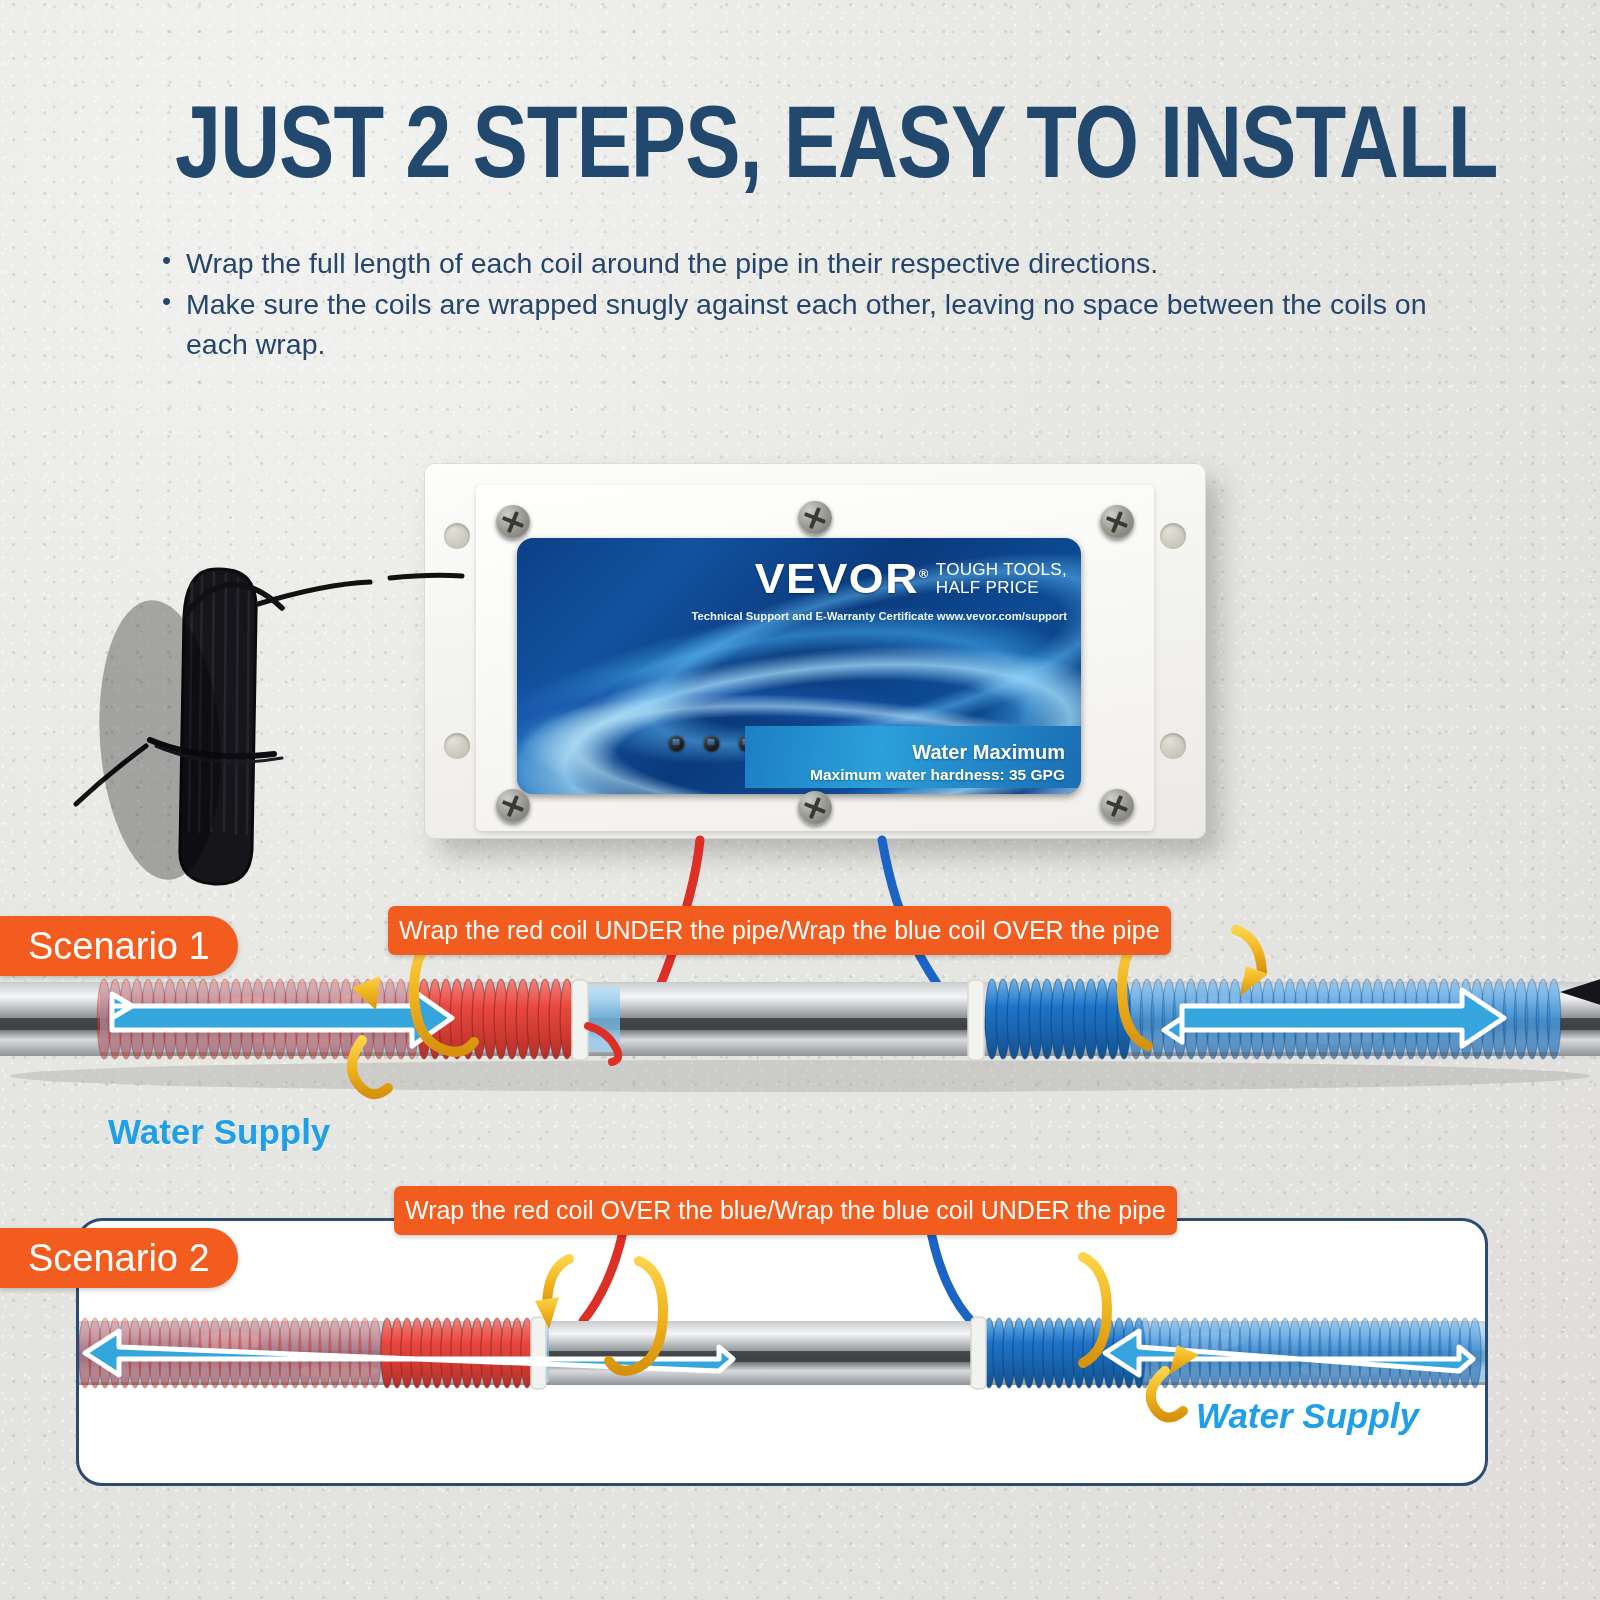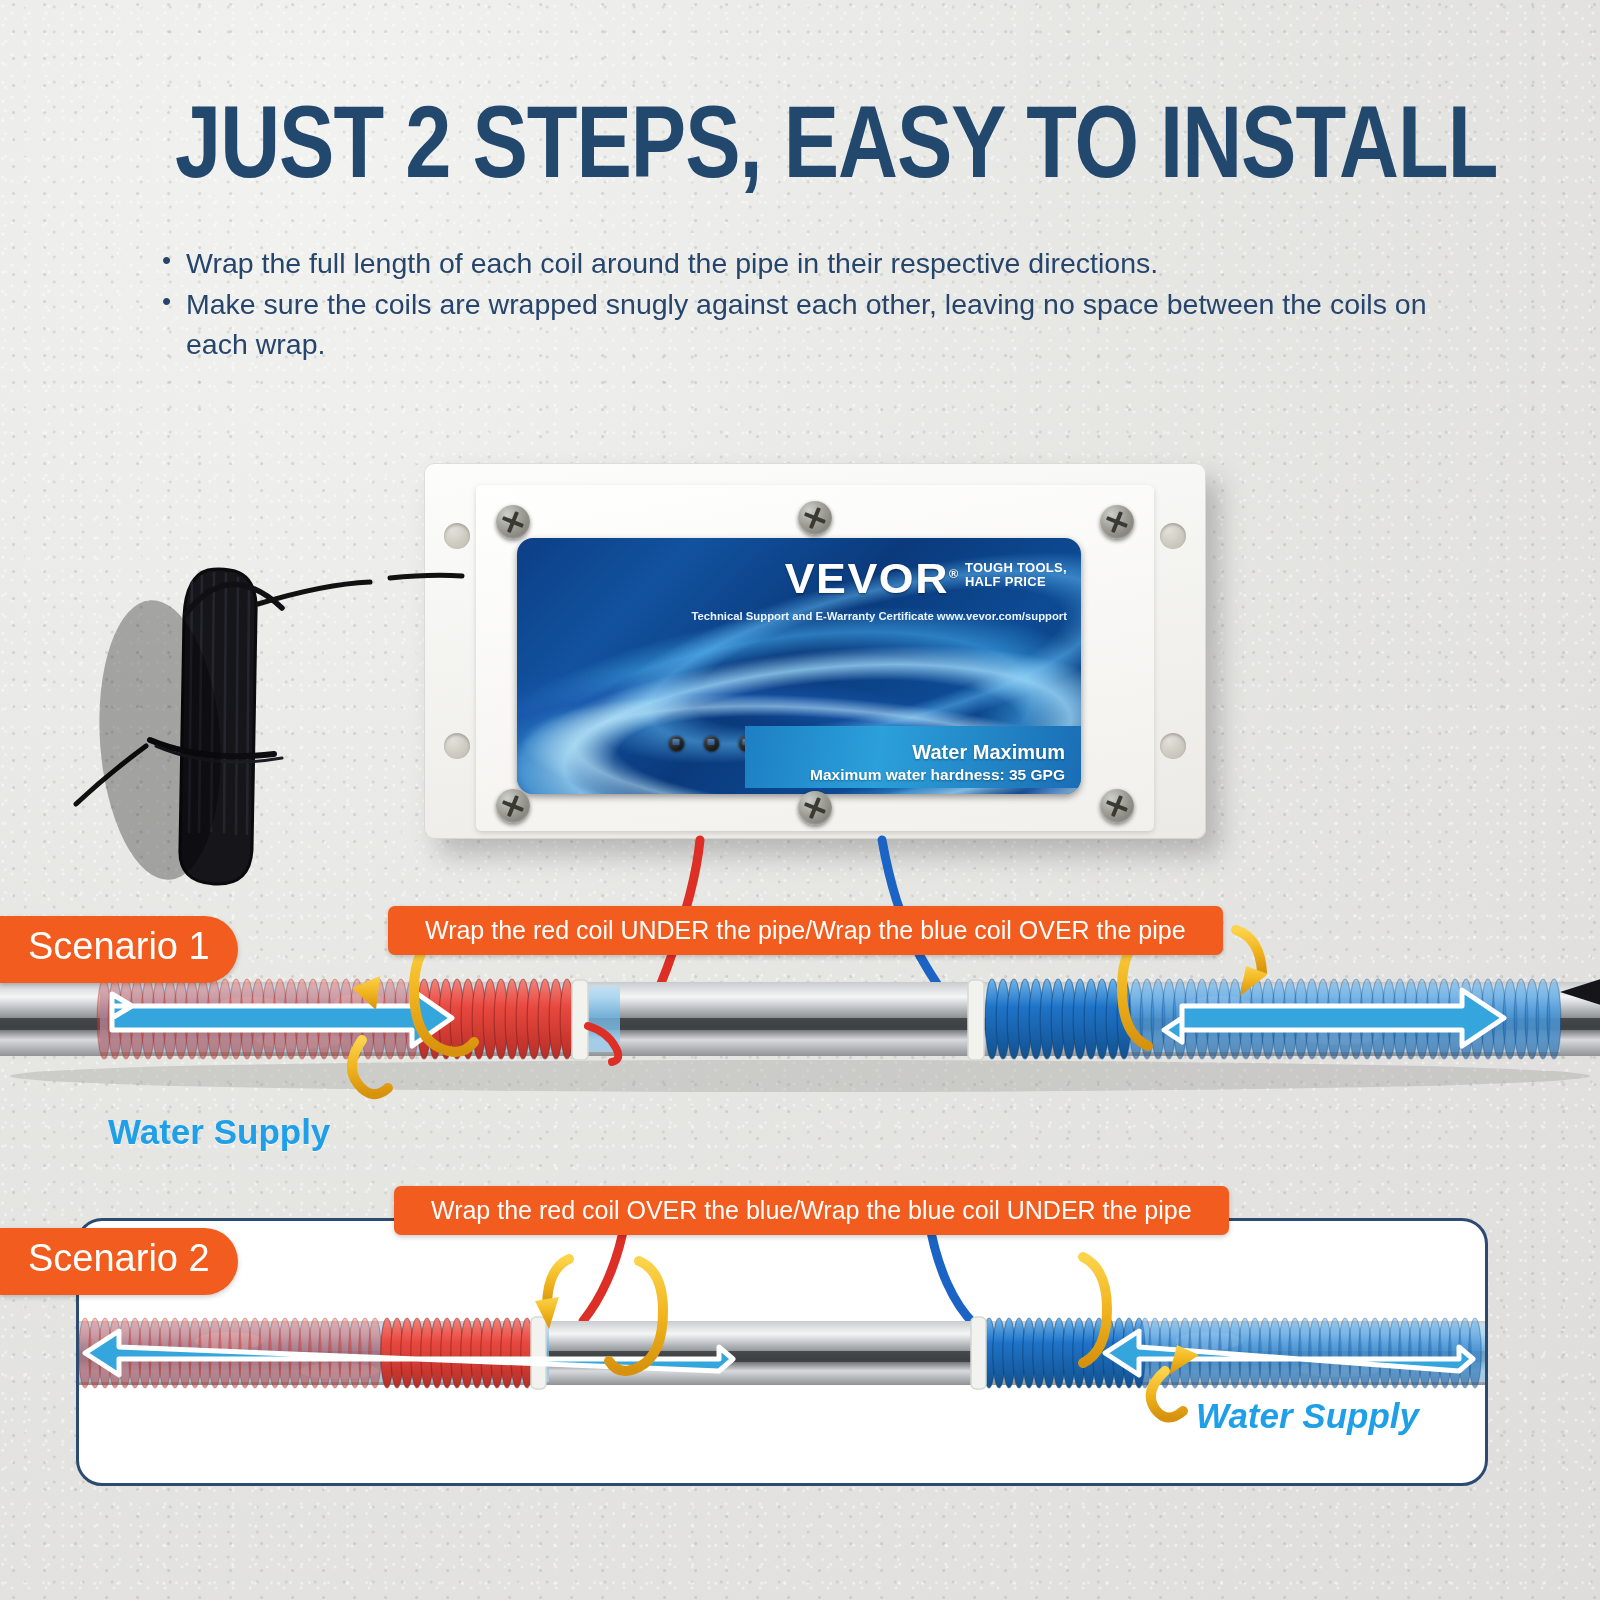--- a/index.html
+++ b/index.html
@@ -100,21 +100,21 @@
     background:radial-gradient(ellipse at 50% 50%, rgba(95,185,245,0) 42%, rgba(100,190,248,.5) 52%, rgba(60,150,225,0) 64%);
     transform:rotate(-14deg);}
   #label .w5{ left:-40px; top:150px; width:700px; height:150px;
     background:radial-gradient(ellipse at 50% 50%, rgba(190,235,255,0) 42%, rgba(200,240,255,.55) 51%, rgba(160,215,250,0) 62%);
     transform:rotate(4deg);}
 
   #brandrow{ position:absolute; right:14px; top:20px; text-align:left; z-index:5; display:flex; align-items:flex-start; gap:9px;}
   #vevor{ color:#fff; font-size:43px; font-weight:bold; letter-spacing:1.5px; line-height:.95;
     text-shadow:0 1px 2px rgba(0,0,0,.45); font-family:"Liberation Sans", sans-serif; transform:scaleX(1.04);}
   #reg{ color:#fff; font-size:12px; vertical-align:super; }
-  #tagline{ color:#fff; font-size:13px; font-weight:bold; line-height:1.08; letter-spacing:.3px; padding-top:3px;}
+  #tagline{ color:#fff; font-size:17px; font-weight:normal; line-height:1.08; letter-spacing:.3px; padding-top:3px;}
   #support{ position:absolute; right:14px; top:72px; color:#eaf4ff; font-size:11.3px; font-weight:bold; z-index:5; white-space:nowrap;}
 
   #leds{ position:absolute; left:50%; top:198px; transform:translateX(-50%); display:flex; gap:19px; z-index:5;}
   .led{ width:16px; height:16px; border-radius:50%;
     background:radial-gradient(circle at 36% 30%, #4a4a4a, #141414 65%, #050505);
     box-shadow:0 0 3px rgba(0,0,0,.6), inset 0 0 3px rgba(120,160,200,.5);}
   .led:after{content:""; display:block; width:7px;height:6px;margin:3px 0 0 4px;
     background:linear-gradient(#5b8fc9,#2c5b96); border-radius:1px; opacity:.85;}
 
   #model{
@@ -134,26 +134,26 @@
   #hardness{ position:absolute; right:16px; bottom:10px; color:#fff; font-size:15.5px; font-weight:bold; z-index:7;
     text-shadow:0 1px 2px rgba(0,0,0,.35);}
 
   
   #cable{ position:absolute; left:90px; top:540px; width:280px; height:350px; z-index:2;}
   #cable svg{ overflow:visible; }
 
   
   .scen-badge{
     position:absolute; background:#f25c1e; color:#fff; font-size:38px; font-weight:500;
-    padding:9px 28px 15px 28px; border-radius:0 34px 34px 0; z-index:20;
+    padding:9px 28px 8px 28px; border-radius:0 34px 34px 0; z-index:20;
     box-shadow:0 2px 5px rgba(0,0,0,.2);
   }
   .banner{
     position:absolute; background:#f25c1e; color:#fff; font-size:25px;
-    padding:10px 37px; border-radius:7px; white-space:nowrap; z-index:20;
+    padding:10px 11px; border-radius:7px; white-space:nowrap; z-index:20;
     box-shadow:0 2px 5px rgba(0,0,0,.2);
   }
 
   .watersupply{
     position:absolute; color:#1f9fe8; font-size:35px; font-weight:bold; z-index:22;
     text-shadow:0 1px 0 rgba(255,255,255,.75);
   }
   .watersupply.ital{ font-style:italic; }
 
   

